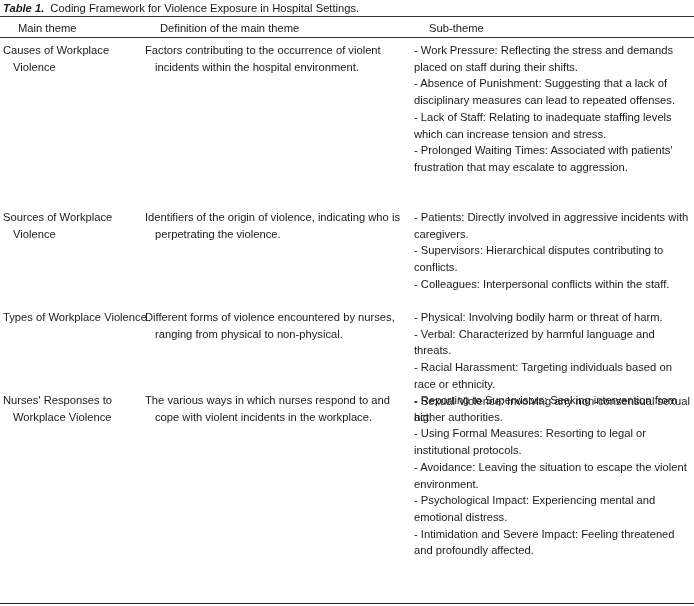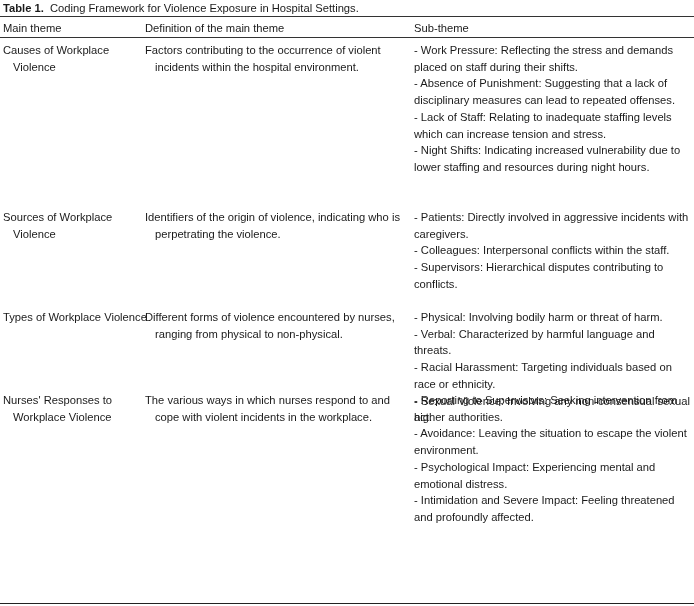--- a/index.html
+++ b/index.html
@@ -2,25 +2,25 @@
 <html><head>
 <meta charset="utf-8">
 <style>
   html, body { margin: 0; padding: 0; background: #fff; }
   body {
     width: 694px; height: 606px; overflow: hidden;
     font-family: "Liberation Sans", "DejaVu Sans", sans-serif;
     font-size: 11.2px; color: #1a1a1a;
   }
   .caption { position: absolute; left: 3px; top: 1px; font-size: 11.2px; line-height: 14px; }
-  .caption b { font-weight: bold; margin-right: 3px; }
+  .caption b { font-weight: bold; margin-right: 3px; font-style: italic; }
   .rule-top { position: absolute; left: 0; top: 16px; width: 694px; height: 0; border-top: 1.2px solid #333; }
   .rule-head { position: absolute; left: 0; top: 37px; width: 694px; height: 0; border-top: 1px solid #333; }
   .rule-bottom { position: absolute; left: 0; top: 603px; width: 694px; height: 0; border-top: 1.4px solid #222; }
-  .th { position: absolute; top: 21px; line-height: 14px; }
+  .th { position: absolute; top: 21px; line-height: 14px; margin-left: 15px; }
   .col1 { left: 3px; width: 135px; }
   .col2 { left: 145px; width: 245px; }
   .col3 { left: 414px; width: 280px; }
   .cell { position: absolute; line-height: 16.7px; }
   .hang { padding-left: 10px; text-indent: -10px; }
   .sub { display: block; }
 </style>
 </head>
 <body>
 
@@ -35,50 +35,51 @@
 <div class="th col3">Sub-theme</div>
 <div class="rule-head"></div>
 
 <div>
   <div class="cell col1 hang" style="top:42px">Causes of Workplace Violence</div>
   <div class="cell col2 hang" style="top:42px">Factors contributing to the occurrence of violent incidents within the hospital environment.</div>
   <div class="cell col3" style="top:42px">
     <span class="sub">- Work Pressure: Reflecting the stress and demands placed on staff during their shifts.</span>
     <span class="sub">- Absence of Punishment: Suggesting that a lack of disciplinary measures can lead to repeated offenses.</span>
     <span class="sub">- Lack of Staff: Relating to inadequate staffing levels which can increase tension and stress.</span>
-    <span class="sub">- Night Shifts: Indicating increased vulnerability due to lower staffing and resources during night hours.</span>
+    <span class="sub">- Prolonged Waiting Times: Associated with patients' frustration that may escalate to aggression.</span>
   </div>
 </div>
 
 <div>
   <div class="cell col1 hang" style="top:209px">Sources of Workplace Violence</div>
   <div class="cell col2 hang" style="top:209px">Identifiers of the origin of violence, indicating who is perpetrating the violence.</div>
   <div class="cell col3" style="top:209px">
     <span class="sub">- Patients: Directly involved in aggressive incidents with caregivers.</span>
+    <span class="sub">- Supervisors: Hierarchical disputes contributing to conflicts.</span>
     <span class="sub">- Colleagues: Interpersonal conflicts within the staff.</span>
-    <span class="sub">- Supervisors: Hierarchical disputes contributing to conflicts.</span>
   </div>
 </div>
 
 <div>
   <div class="cell col1 hang" style="top:309px">Types of Workplace Violence</div>
   <div class="cell col2 hang" style="top:309px">Different forms of violence encountered by nurses, ranging from physical to non-physical.</div>
   <div class="cell col3" style="top:309px">
     <span class="sub">- Physical: Involving bodily harm or threat of harm.</span>
     <span class="sub">- Verbal: Characterized by harmful language and threats.</span>
     <span class="sub">- Racial Harassment: Targeting individuals based on race or ethnicity.</span>
     <span class="sub">- Sexual Violence: Involving any non-consensual sexual act.</span>
   </div>
 </div>
 
 <div>
   <div class="cell col1 hang" style="top:392px">Nurses' Responses to Workplace Violence</div>
   <div class="cell col2 hang" style="top:392px">The various ways in which nurses respond to and cope with violent incidents in the workplace.</div>
   <div class="cell col3" style="top:392px">
     <span class="sub">- Reporting to Supervisors: Seeking intervention from higher authorities.</span>
+    <span class="sub">- Using Formal Measures: Resorting to legal or institutional protocols.</span>
     <span class="sub">- Avoidance: Leaving the situation to escape the violent environment.</span>
     <span class="sub">- Psychological Impact: Experiencing mental and emotional distress.</span>
     <span class="sub">- Intimidation and Severe Impact: Feeling threatened and profoundly affected.</span>
 
   </div>
 </div>
 
 <div class="rule-bottom"></div>
 
 </body></html>

